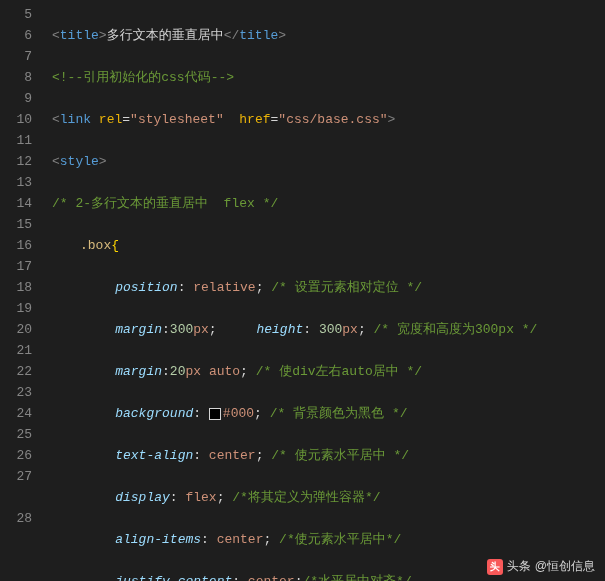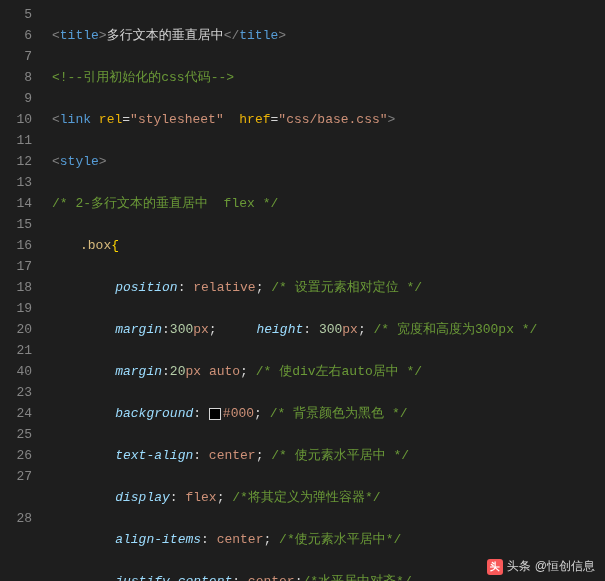--- a/index.html
+++ b/index.html
@@ -95,21 +95,21 @@
     <div class="ln">12</div>
     <div class="ln">13</div>
     <div class="ln">14</div>
     <div class="ln">15</div>
     <div class="ln">16</div>
     <div class="ln">17</div>
     <div class="ln">18</div>
     <div class="ln">19</div>
     <div class="ln">20</div>
     <div class="ln">21</div>
-    <div class="ln">40</div>
+    <div class="ln">22</div>
     <div class="ln">23</div>
     <div class="ln">24</div>
     <div class="ln">25</div>
     <div class="ln">26</div>
     <div class="ln wrap">27</div>
     <div class="ln">28</div>
   </div>
 
   <div class="code">
 <div class="line"><span class="brk">&lt;</span><span class="tag">title</span><span class="brk">&gt;</span><span class="txt">多行文本的垂直居中</span><span class="brk">&lt;/</span><span class="tag">title</span><span class="brk">&gt;</span></div>

